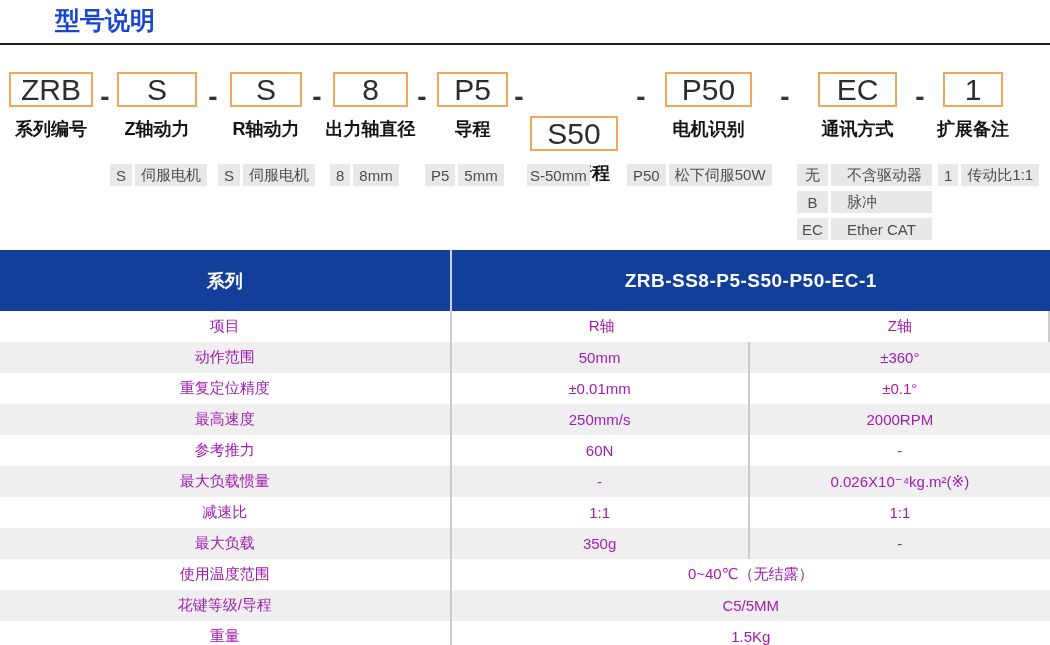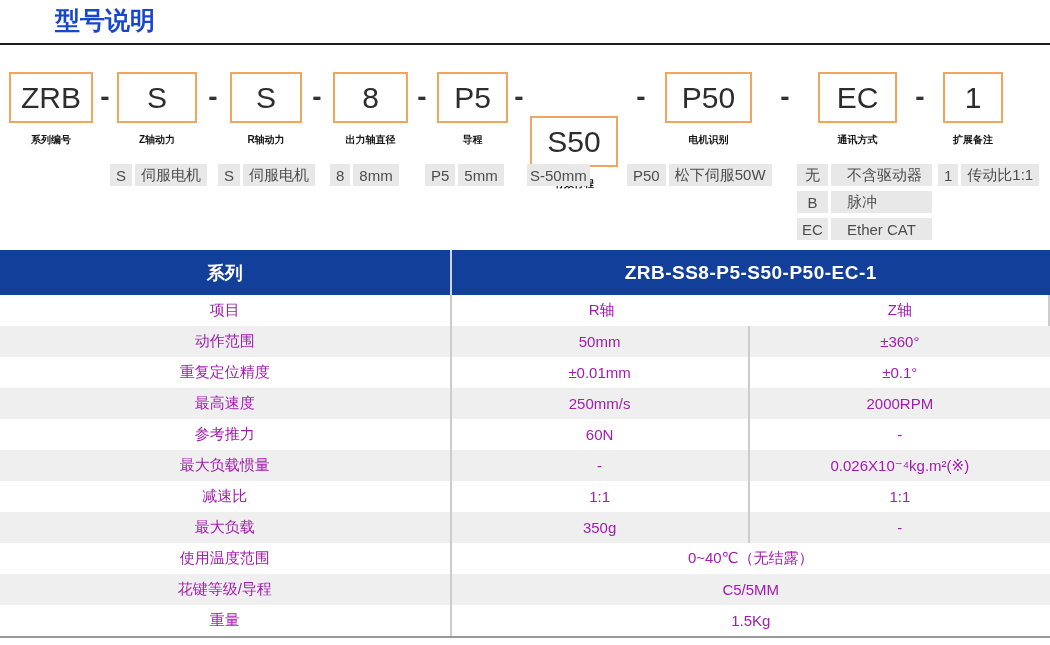--- a/index.html
+++ b/index.html
@@ -5,23 +5,23 @@
   html,body{margin:0;padding:0;background:#fff;}
   body{font-family:"Liberation Sans","DejaVu Sans",sans-serif;}
   .page{position:relative;width:1050px;height:645px;background:#fff;overflow:hidden;}
 
   
   .title{position:absolute;left:10px;top:4px;font-size:25px;font-weight:bold;color:#1747ce;margin-left:45px;}
   .rule{position:absolute;left:0;top:43px;width:1050px;height:2px;background:#1d1d1d;}
 
   
   .seg{position:absolute;top:72px;display:flex;flex-direction:column;align-items:center;}
-  .code-box{height:51px;width:100%;box-sizing:border-box;border:2px solid #f2a55c;background:#fff;
+  .code-box{height:35px;width:100%;box-sizing:border-box;border:2px solid #f2a55c;background:#fff;
             display:flex;align-items:center;justify-content:center;font-size:30px;color:#2d2d2d;}
-  .seg-label{margin-top:10px;font-size:10px;font-weight:600;color:#141414;white-space:nowrap;}
+  .seg-label{margin-top:10px;font-size:18px;font-weight:600;color:#141414;white-space:nowrap;}
   .dash{position:absolute;top:72px;height:50px;display:flex;align-items:center;
         font-size:28px;font-weight:600;color:#333;transform:translateX(-50%);}
   .seg1{left:9px;width:84px;}  .seg2{left:117px;width:80px;} .seg3{left:230px;width:72px;}
   .seg4{left:333px;width:75px;}.seg5{left:437px;width:71px;} .seg6{left:530px;width:88px;margin-top:44px;}
   .seg7{left:665px;width:87px;}.seg8{left:818px;width:79px;} .seg9{left:943px;width:60px;}
   .d1{left:105px;} .d2{left:213px;} .d3{left:317px;} .d4{left:422px;}
   .d5{left:519px;} .d6{left:641px;} .d7{left:785px;} .d8{left:920px;}
 
   
   .lg{position:absolute;top:164px;display:flex;gap:3px;align-items:flex-start;}
@@ -30,21 +30,21 @@
   .lg1{left:110px;} .lg2{left:218px;} .lg3{left:330px;} .lg4{left:425px;}
   .lg5{left:527px;} .lg6{left:627px;} .lg7{left:797px;} .lg8{left:938px;}
   .lg5 .chip{padding:0 3px;}
   .lg-col{display:flex;flex-direction:column;gap:5px;}
   .lg-row{display:flex;gap:3px;}
   .lg7 .chip.code{width:31px;padding:0;}
   .lg7 .chip.desc{width:101px;justify-content:flex-start;padding:0 16px;}
 
   
   .spec{position:absolute;top:250px;left:0;width:1050px;}
-  .thead{display:flex;height:45px;background:#123f9a;color:#fff;font-weight:bold;}
+  .thead{display:flex;height:61px;background:#123f9a;color:#fff;font-weight:bold;}
   .th1{width:43%;display:flex;align-items:center;justify-content:center;font-size:18px;
        border-right:2px solid #ccd4e6;box-sizing:border-box;}
   .th2{width:57%;display:flex;align-items:center;justify-content:center;font-size:19px;letter-spacing:.5px;}
   .tr{display:flex;height:31px;font-size:15px;color:#a21caf;background:#fff;}
   .tr.alt{background:#efefef;}
   .td{display:flex;align-items:center;justify-content:center;box-sizing:border-box;white-space:nowrap;}
   .c1{width:43%;border-right:2px solid #ccc;}
   .c2{width:28.4%;border-right:2px solid #ccc;}
   .c3{width:28.6%;}
   .cspan{width:57%;}

